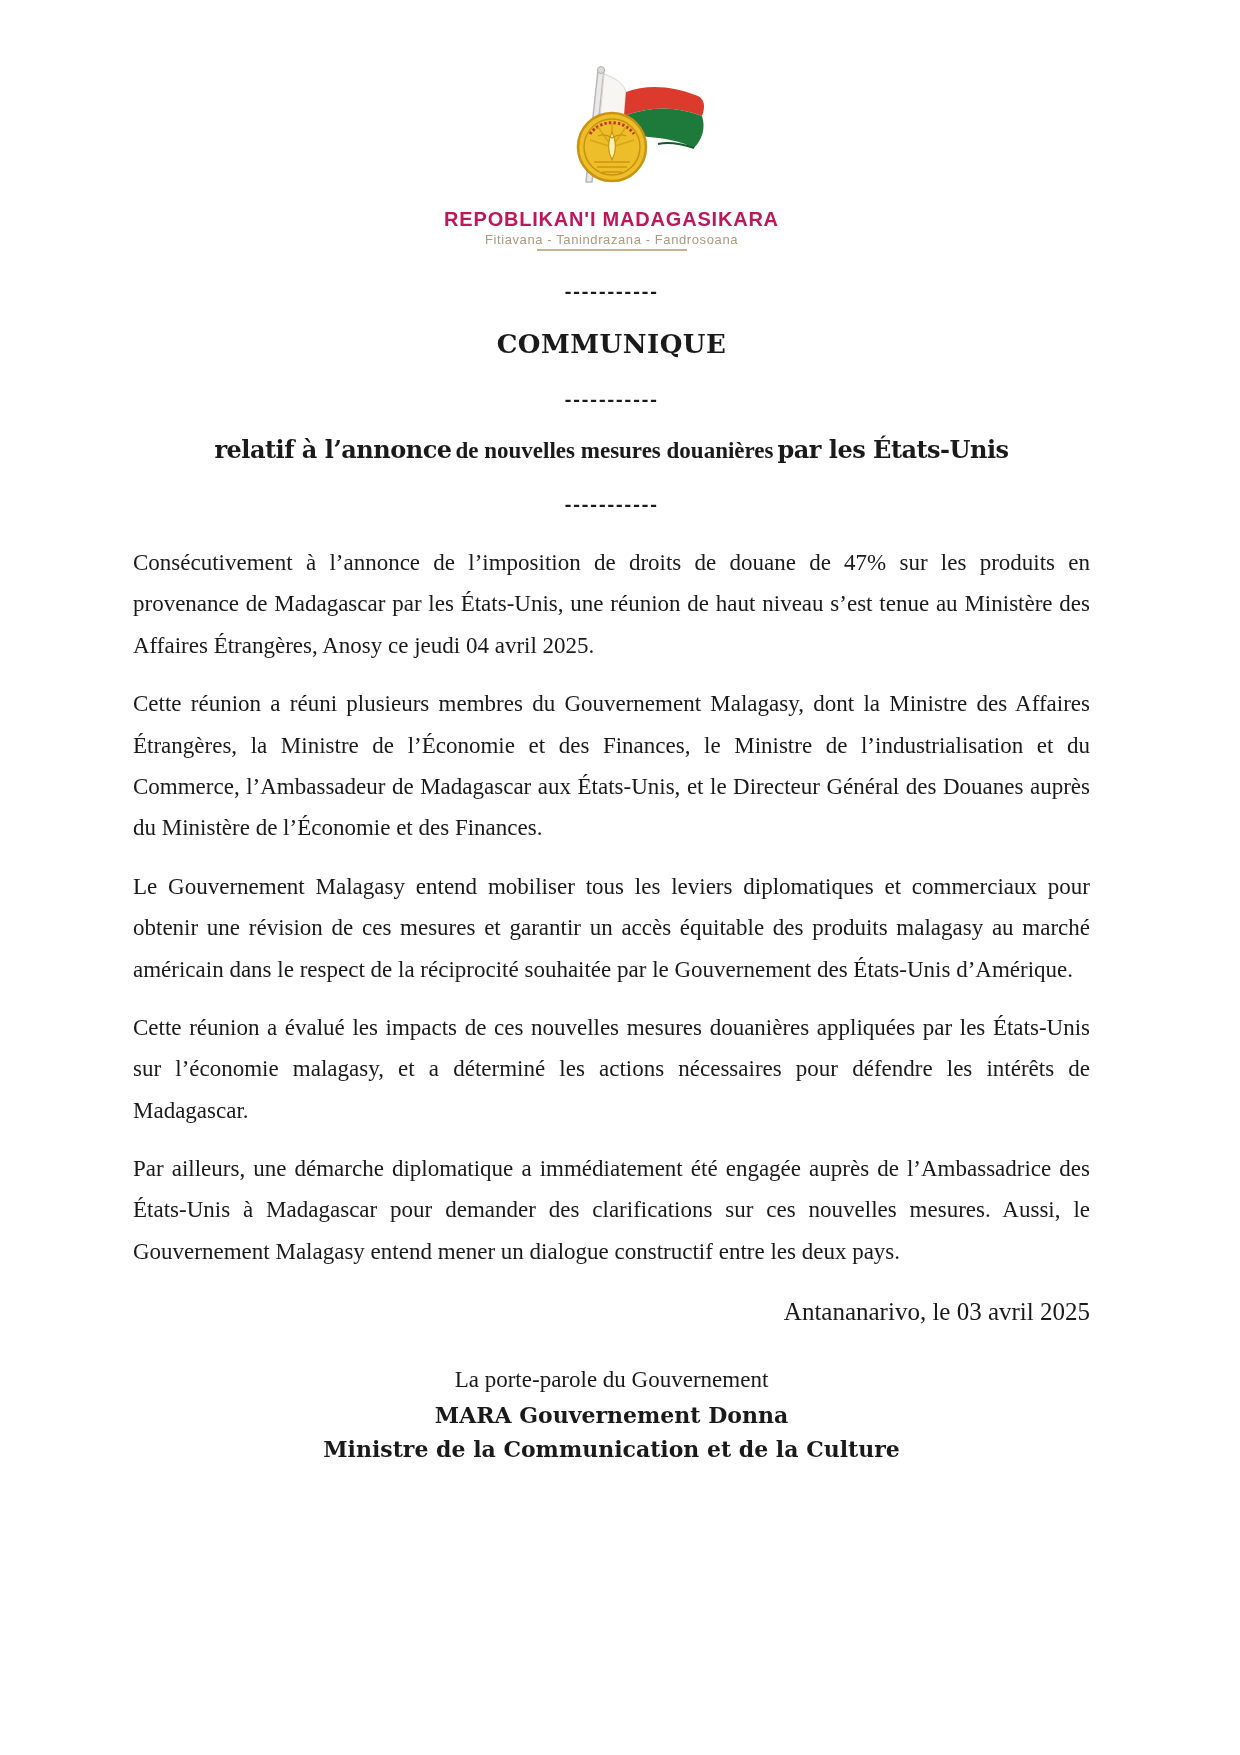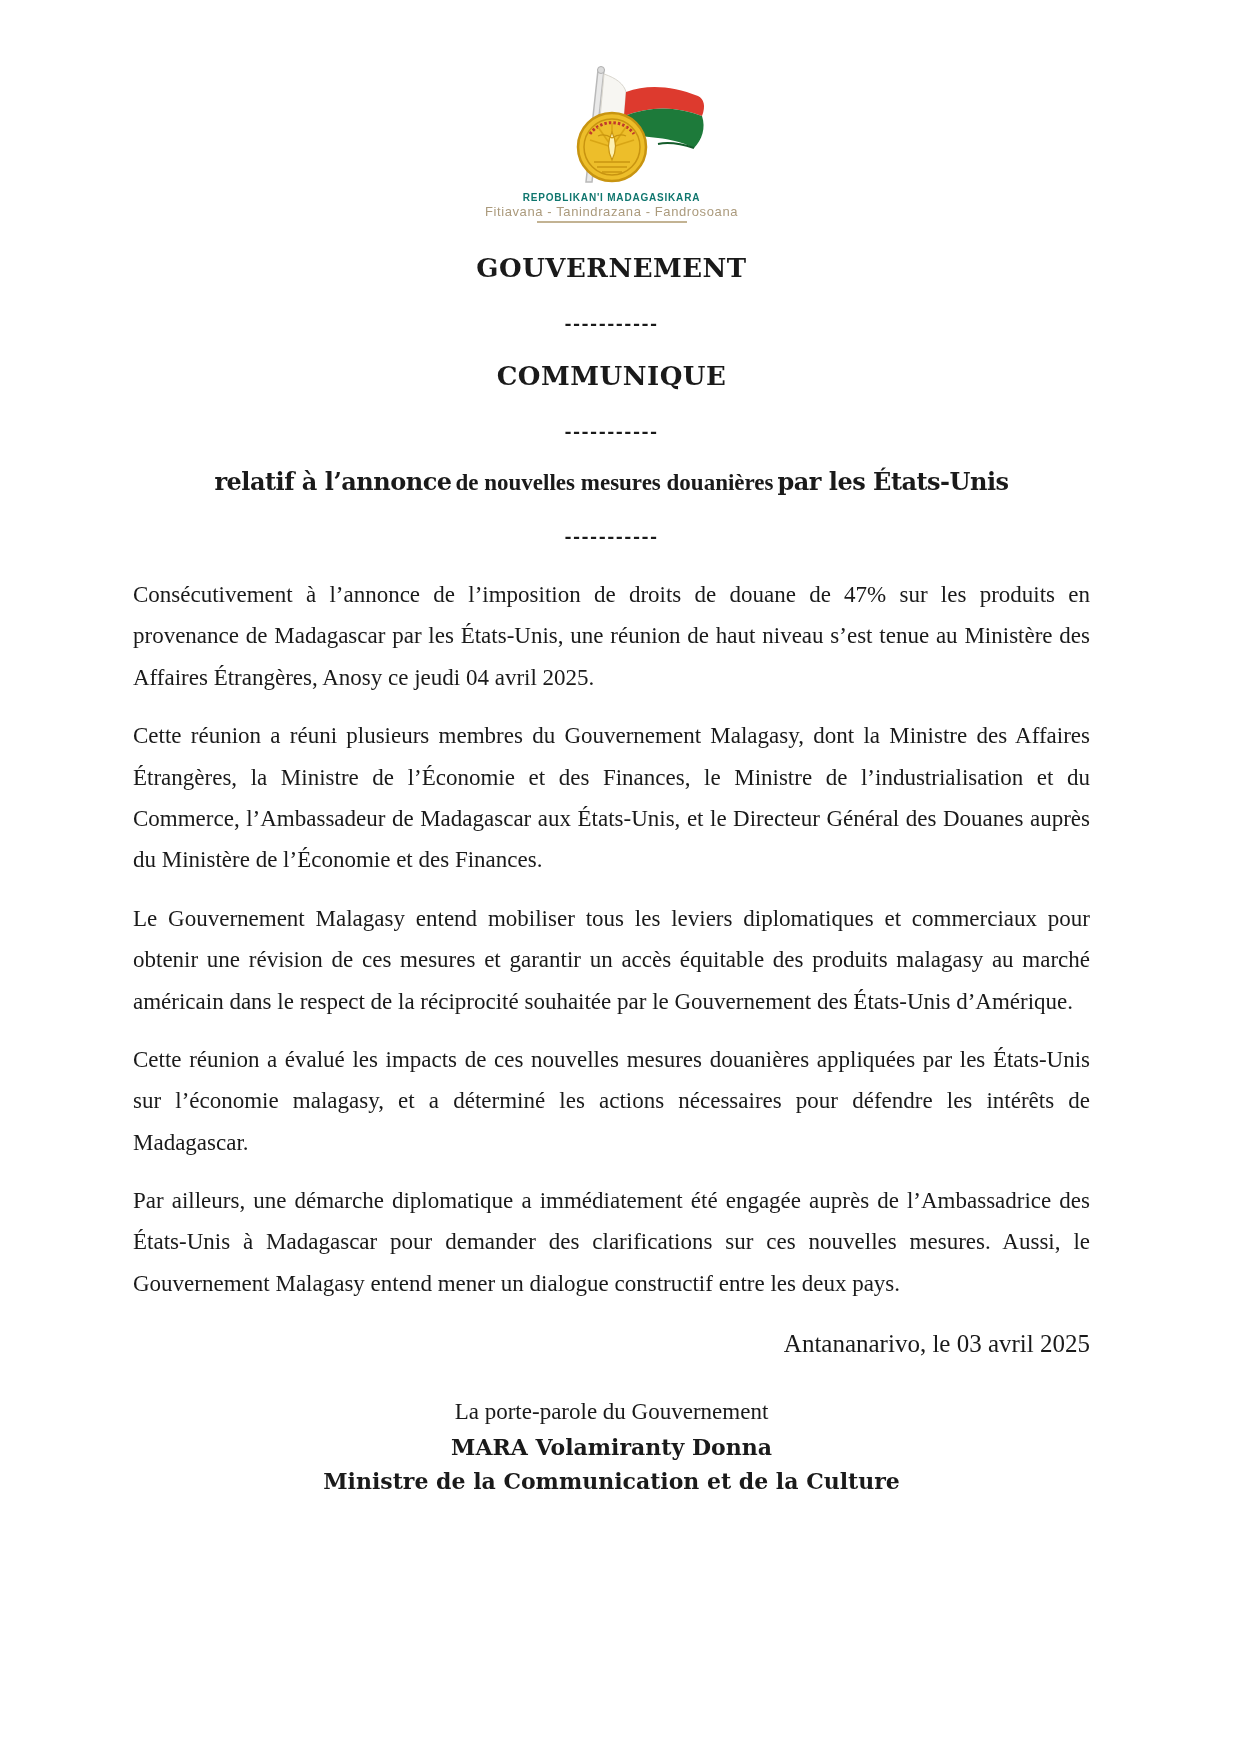--- a/index.html
+++ b/index.html
@@ -19,24 +19,24 @@
     margin-left: 133px;
     width: 957px;
     padding-top: 64px;
   }
   
   .logo-block { text-align: center; }
   .logo-art { display: inline-block; }
   .republic-name {
     font-family: "Liberation Sans", sans-serif;
     font-weight: bold;
-    font-size: 10px;
+    font-size: 20px;
     letter-spacing: 0.8px;
-    color: #0f766e;
-    margin-top: 4px;
+    color: #be185d;
+    margin-top: 20px;
   }
   .motto {
     font-family: "Liberation Sans", sans-serif;
     font-size: 13px;
     letter-spacing: 0.6px;
     color: #ab9a7c;
     margin-top: 1px;
   }
   .motto-underline {
     width: 150px;
@@ -146,21 +146,20 @@
             <line x1="85" y1="103" x2="115" y2="103"></line>
             <line x1="90" y1="108" x2="110" y2="108"></line>
           </g>
         </svg>
       </span>
       <div class="republic-name">REPOBLIKAN'I MADAGASIKARA</div>
       <div class="motto">Fitiavana - Tanindrazana - Fandrosoana</div>
       <div class="motto-underline"></div>
     </div>
 
-    <div class="institution">GOUVERNEMENT</div>
     <div class="dash-separator">-----------</div>
     <div class="doc-type">COMMUNIQUE</div>
     <div class="dash-separator">-----------</div>
 
     <div class="doc-title">
       <span class="title-strong">relatif à l’annonce</span>
       <span class="title-medium">de nouvelles mesures douanières</span>
       <span class="title-strong">par les États-Unis</span>
     </div>
 
@@ -171,18 +170,18 @@
       <p>Cette réunion a réuni plusieurs membres du Gouvernement Malagasy, dont la Ministre des Affaires Étrangères, la Ministre de l’Économie et des Finances, le Ministre de l’industrialisation et du Commerce, l’Ambassadeur de Madagascar aux États-Unis, et le Directeur Général des Douanes auprès du Ministère de l’Économie et des Finances.</p>
       <p>Le Gouvernement Malagasy entend mobiliser tous les leviers diplomatiques et commerciaux pour obtenir une révision de ces mesures et garantir un accès équitable des produits malagasy au marché américain dans le respect de la réciprocité souhaitée par le Gouvernement des États-Unis d’Amérique.</p>
       <p>Cette réunion a évalué les impacts de ces nouvelles mesures douanières appliquées par les États-Unis sur l’économie malagasy, et a déterminé les actions nécessaires pour défendre les intérêts de Madagascar.</p>
       <p>Par ailleurs, une démarche diplomatique a immédiatement été engagée auprès de l’Ambassadrice des États-Unis à Madagascar pour demander des clarifications sur ces nouvelles mesures. Aussi, le Gouvernement Malagasy entend mener un dialogue constructif entre les deux pays.</p>
     </div>
 
     <div class="dateline">Antananarivo, le 03 avril 2025</div>
 
     <div class="signature-block">
       <div class="signature-role">La porte-parole du Gouvernement</div>
-      <div class="signature-name">MARA Volamiranty Donna</div>
+      <div class="signature-name">MARA Gouvernement Donna</div>
       <div class="signature-title">Ministre de la Communication et de la Culture</div>
     </div>
 
   </div>
 </div>
 
 </body></html>

